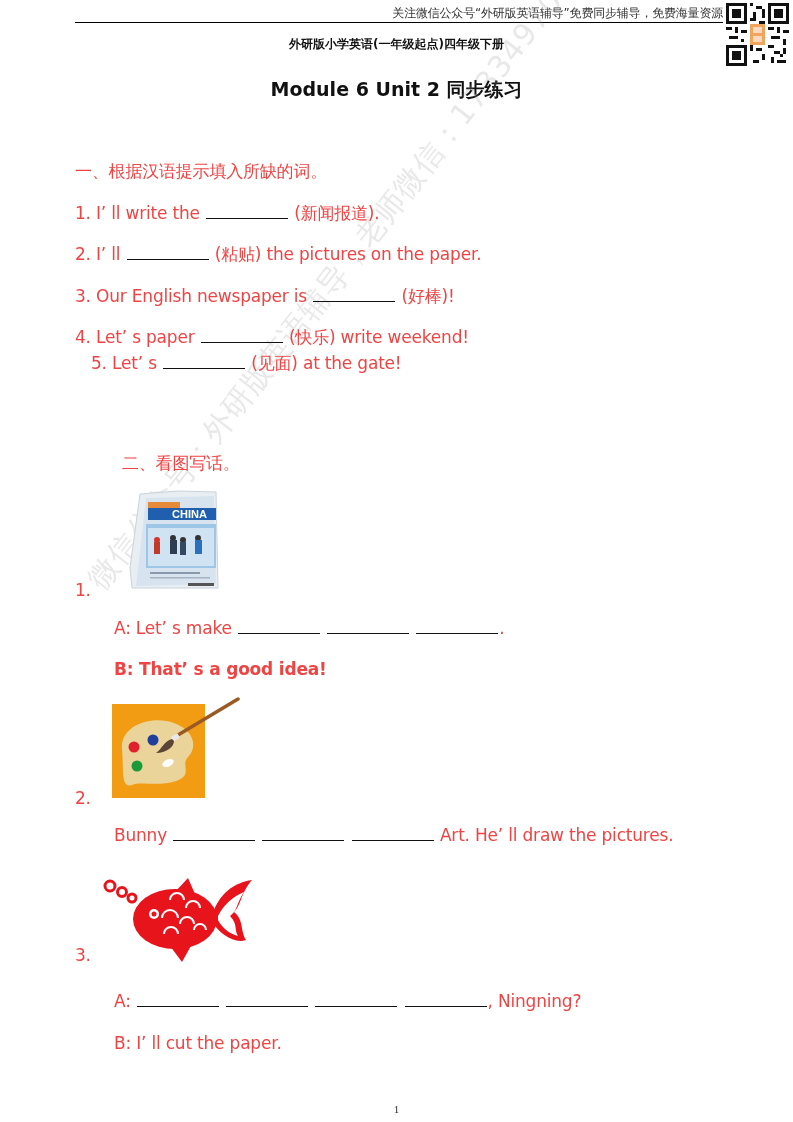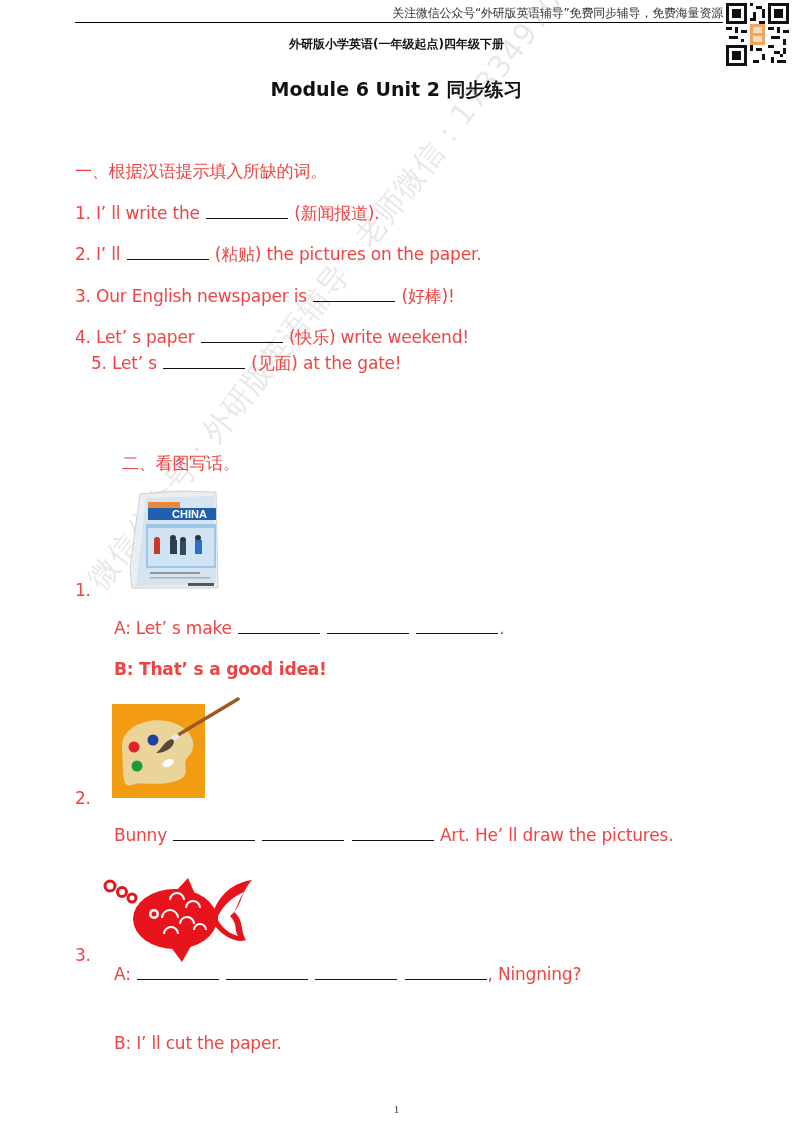--- a/index.html
+++ b/index.html
@@ -196,21 +196,21 @@
     <path d="M62,44 a8,8 0 0 1 16,0" fill="none" stroke="#fff" stroke-width="2"></path>
     <path d="M70,26 a7,7 0 0 1 14,0" fill="none" stroke="#fff" stroke-width="2"></path>
     <path d="M86,34 a7,7 0 0 1 14,0" fill="none" stroke="#fff" stroke-width="2"></path>
     <path d="M80,50 a7,7 0 0 1 14,0" fill="none" stroke="#fff" stroke-width="2"></path>
     <path d="M64,60 a7,7 0 0 1 14,0" fill="none" stroke="#fff" stroke-width="2"></path>
     <path d="M94,56 a6,6 0 0 1 12,0" fill="none" stroke="#fff" stroke-width="2"></path>
   </svg>
 </div>
 <div class="line" style="top:945px;">3.</div>
 
-<div class="line indent" style="top:964px;">
+<div class="line indent" style="top:991px;">
   <span>A:</span>
   <span class="blank w"></span>
   <span class="blank w"></span>
   <span class="blank w"></span>
   <span class="blank w"></span><span>, Ningning?</span>
 </div>
 <div class="line indent" style="top:1033px;">B: I’ ll cut the paper.</div>
 
 <div class="page-num">1</div>
 

